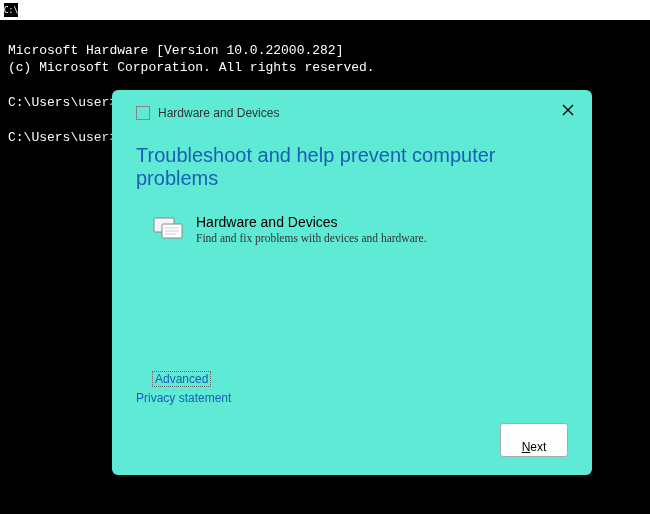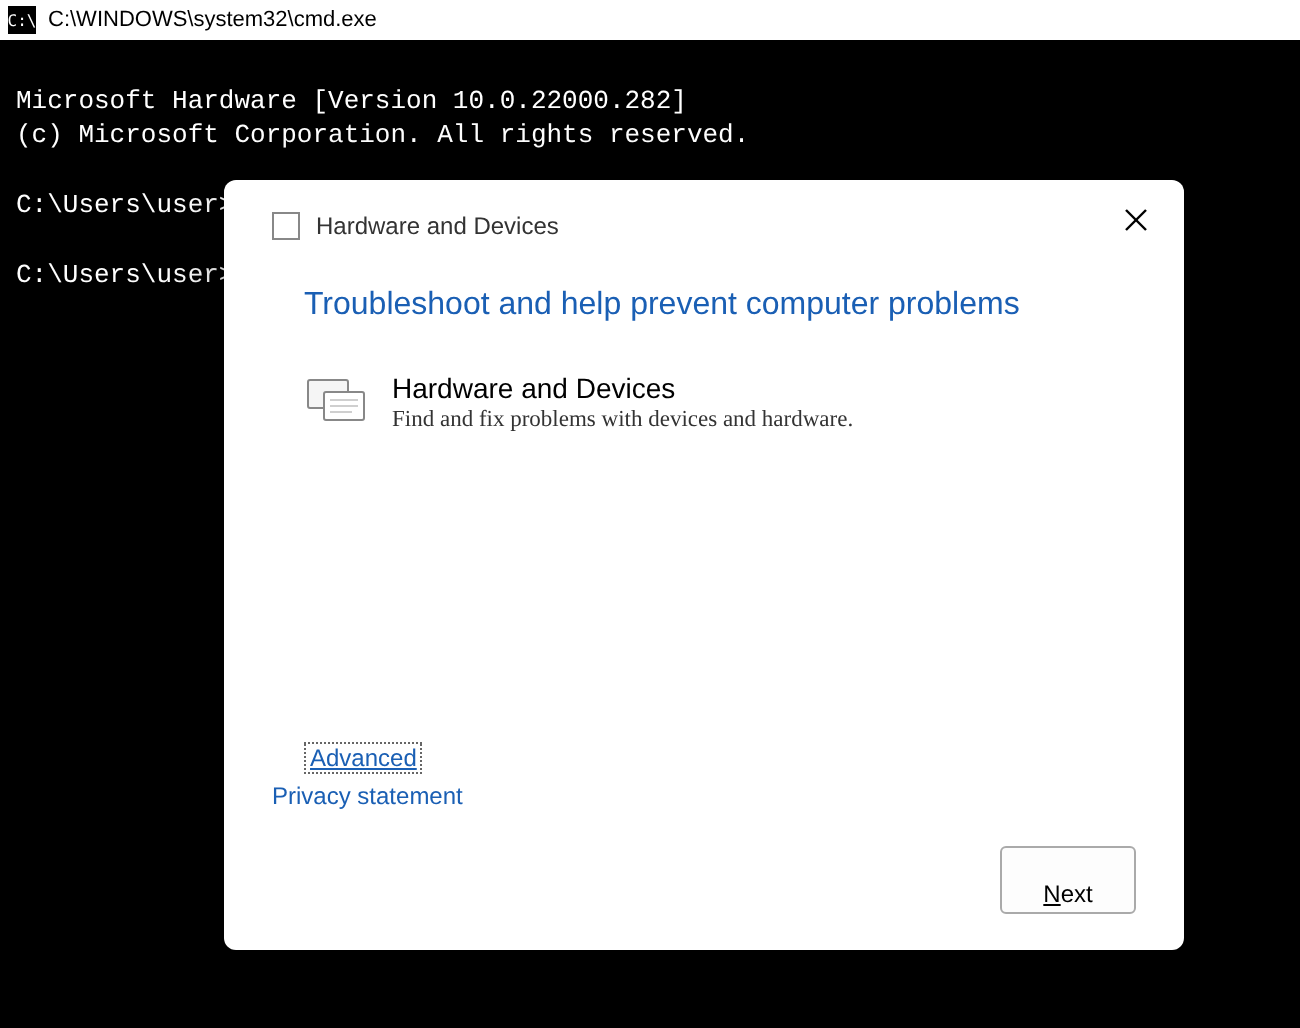--- a/index.html
+++ b/index.html
@@ -46,21 +46,21 @@
       line-height: 1.35;
       white-space: pre-wrap;
     }
     
     .dialog {
       position: absolute;
       left: 112px;
       top: 90px;
       width: 480px;
       height: 385px;
-      background: #ffffff;
+      background: #5eead4;
       border-radius: 6px;
       box-shadow: 0 8px 32px rgba(0,0,0,0.4);
       padding: 14px 24px 18px 24px;
       display: flex;
       flex-direction: column;
     }
     .dialog-close {
       position: absolute;
       right: 14px;
       top: 10px;
@@ -80,23 +80,22 @@
       margin-top: 2px;
     }
     .dialog-header-icon {
       width: 14px;
       height: 14px;
       border: 1px solid #888;
       display: inline-block;
     }
     .dialog-title {
       color: #1a5fb4;
-      font-size: 16px;
+      font-size: 20px;
       margin-top: 24px;
-      margin-left: 16px;
       font-weight: 400;
     }
     .dialog-body {
       margin-top: 24px;
       margin-left: 16px;
       display: flex;
       gap: 12px;
     }
     .device-icon {
       width: 32px;
@@ -119,21 +118,20 @@
     }
     .advanced-link {
       color: #1a5fb4;
       font-size: 12px;
       margin-left: 16px;
       border: 1px dotted #666;
       padding: 0 2px;
       display: inline-block;
       width: fit-content;
       cursor: pointer;
-      text-decoration: underline;
     }
     .publisher-row {
       margin-left: 16px;
       margin-top: 12px;
       font-size: 12px;
       color: #000;
     }
     .privacy-link {
       color: #1a5fb4;
       font-size: 12px;
@@ -158,21 +156,20 @@
     }
     .dialog-button u {
       text-decoration: underline;
     }
   </style>
 </head>
 <body>
 
 <div class="titlebar">
   <span class="titlebar-icon">C:\</span>
-  <span>C:\WINDOWS\system32\cmd.exe</span>
 </div>
 
 <div class="terminal">
 <span>Microsoft Hardware [Version 10.0.22000.282]</span>
 <span>(c) Microsoft Corporation. All rights reserved.</span>
 
 <span>C:\Users\user&gt;msdt.exe -id DeviceDiagnostic</span>
 
 <span>C:\Users\user&gt;</span>
 </div>

